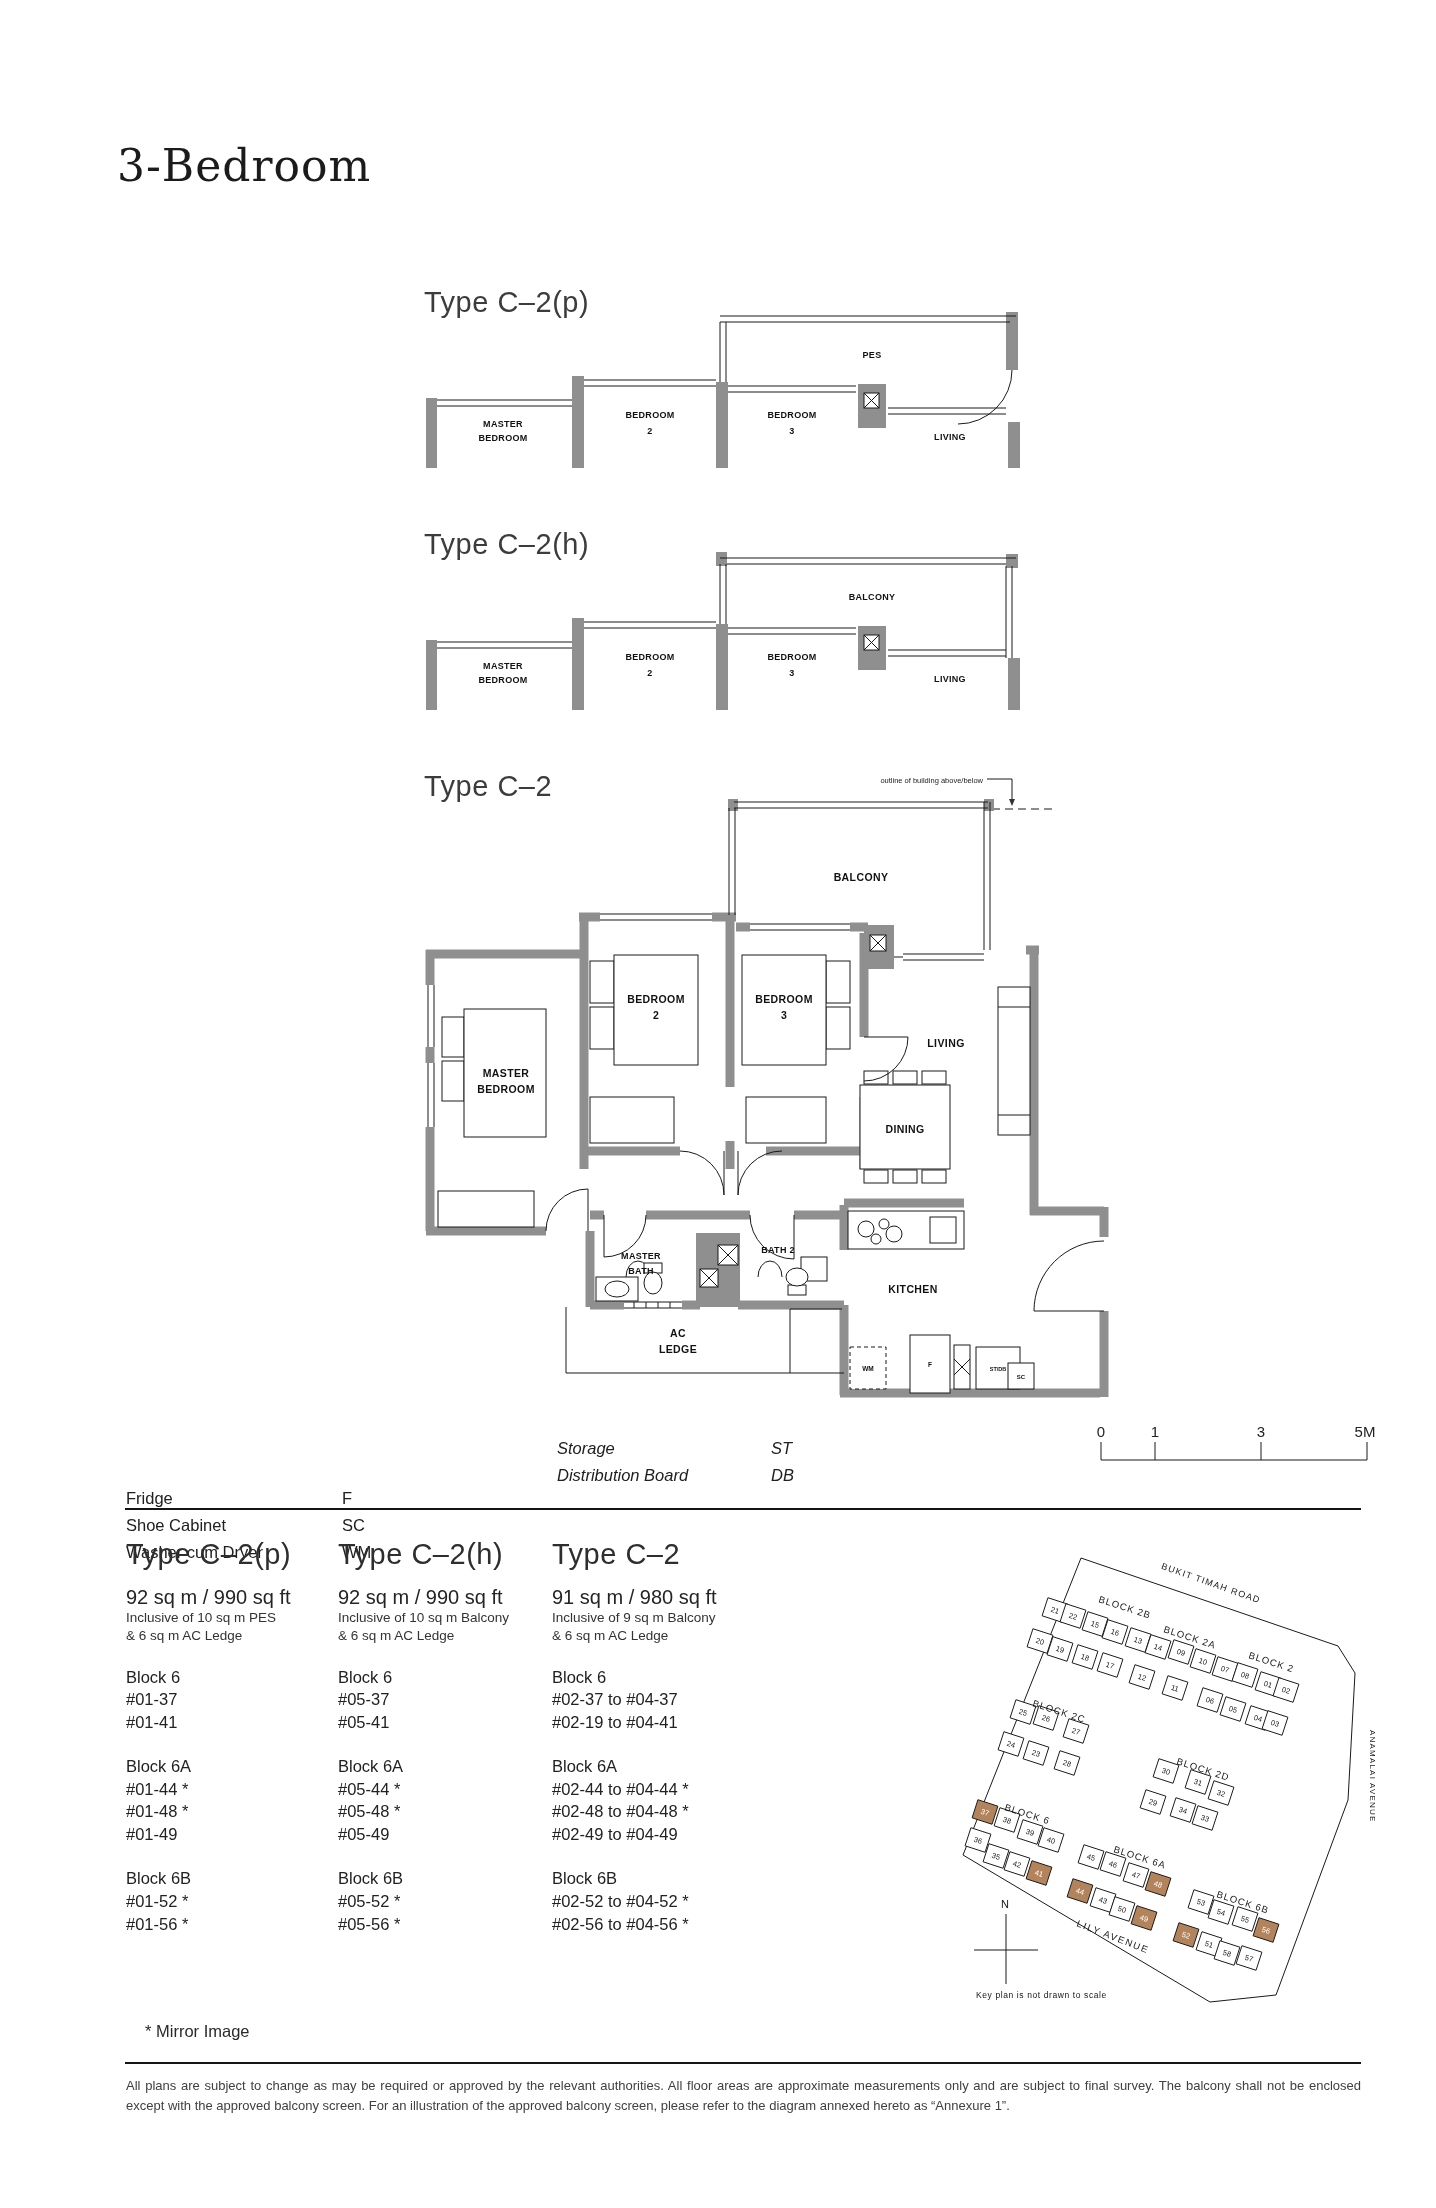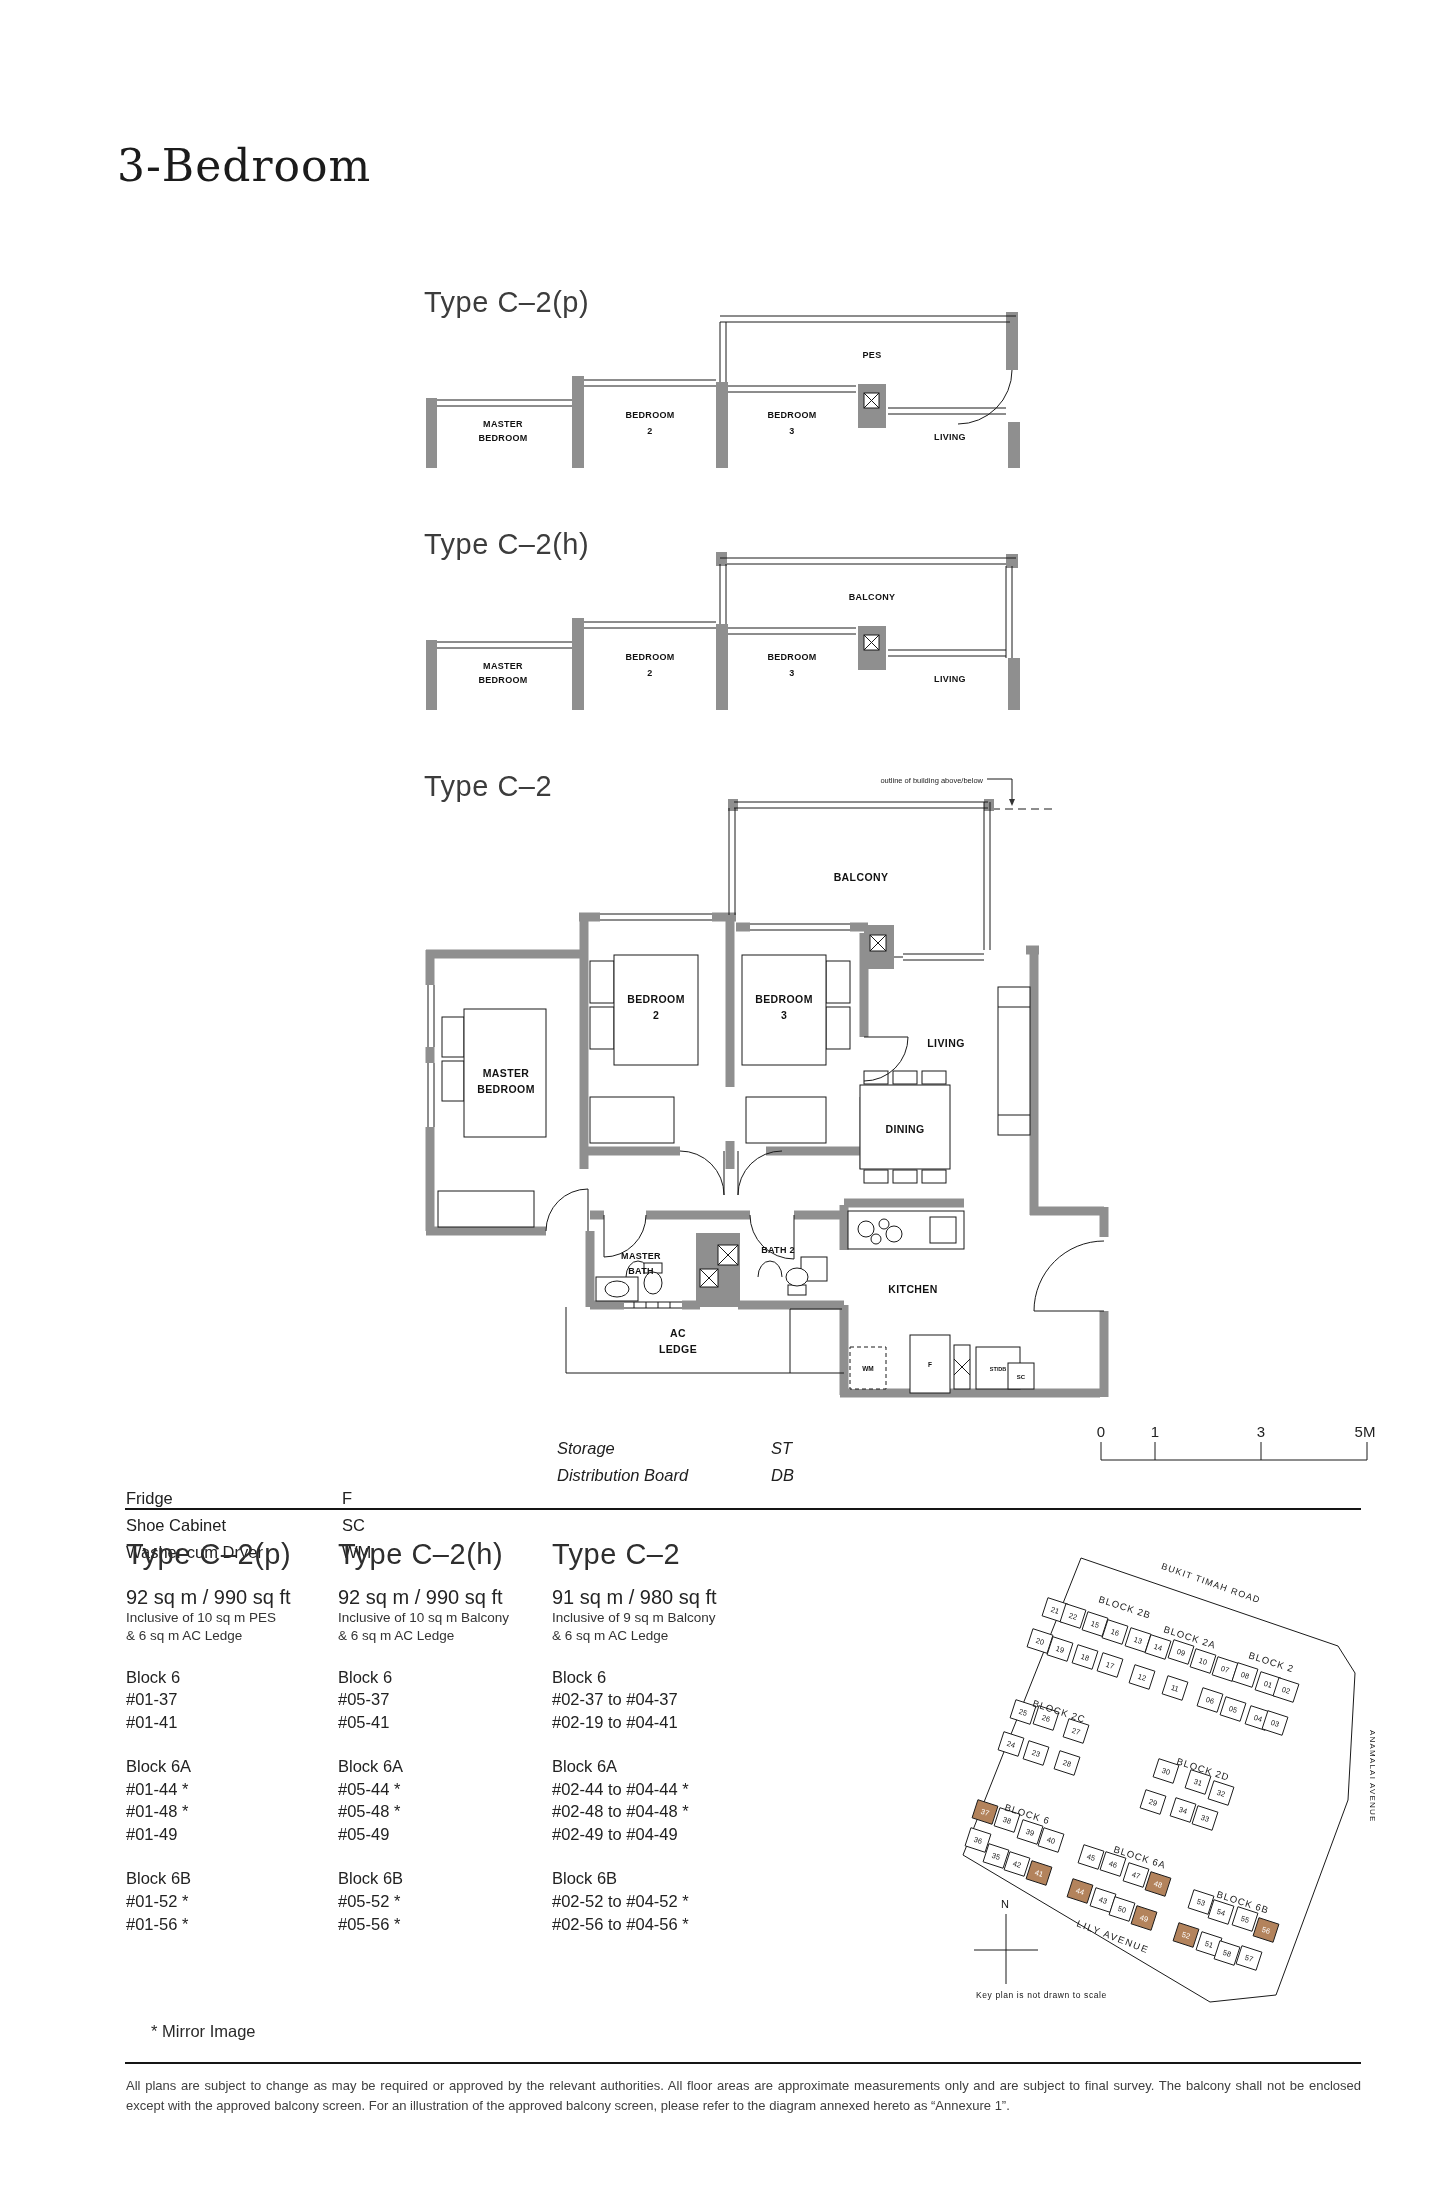--- a/index.html
+++ b/index.html
@@ -593,17 +593,17 @@
         </g>
         <text transform="translate(258,357) rotate(18)" font-size="9.5" letter-spacing="1" fill="#161616">BLOCK 6B</text>
       </g>
     <g>
       <path class="thin" d="M48,374 V444 M16,410 H80" stroke="#222"></path>
       <text x="43" y="368" font-size="11" fill="#161616">N</text>
     </g>
     <text class="kp-cap" x="18" y="458">Key plan is not drawn to scale</text>
   </svg>
 
-  <div id="mirror-note" class="abs" style="left:151px;top:2022px;">* Mirror Image</div>
+  <div id="mirror-note" class="abs" style="left:145px;top:2022px;">* Mirror Image</div>
   <div class="abs rule" style="left:125px;top:2062px;width:1236px;"></div>
   <div id="disclaimer" class="abs" style="left:126px;top:2076px;">All plans are subject to change as may be required or approved by the relevant authorities. All floor areas are approximate measurements only and are subject to final survey. The balcony shall not be enclosed except with the approved balcony screen. For an illustration of the approved balcony screen, please refer to the diagram annexed hereto as “Annexure 1”.</div>
 
 </div>
 
 </body></html>

